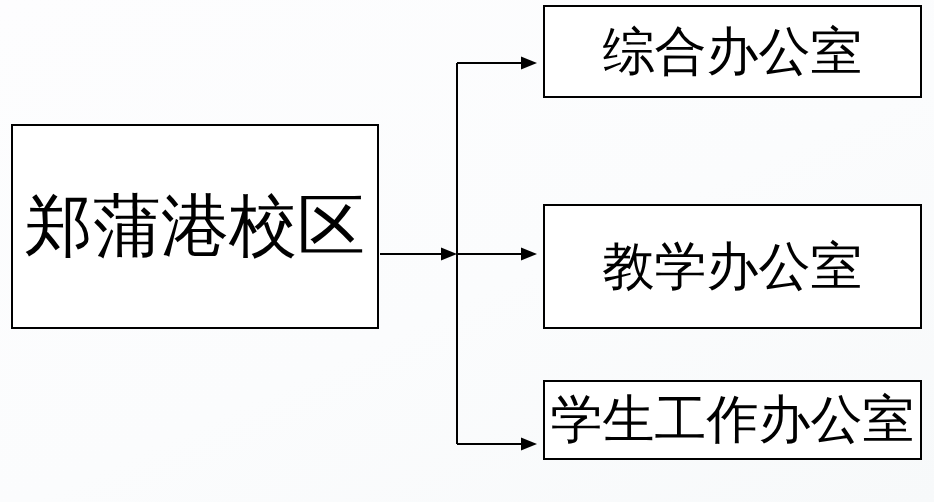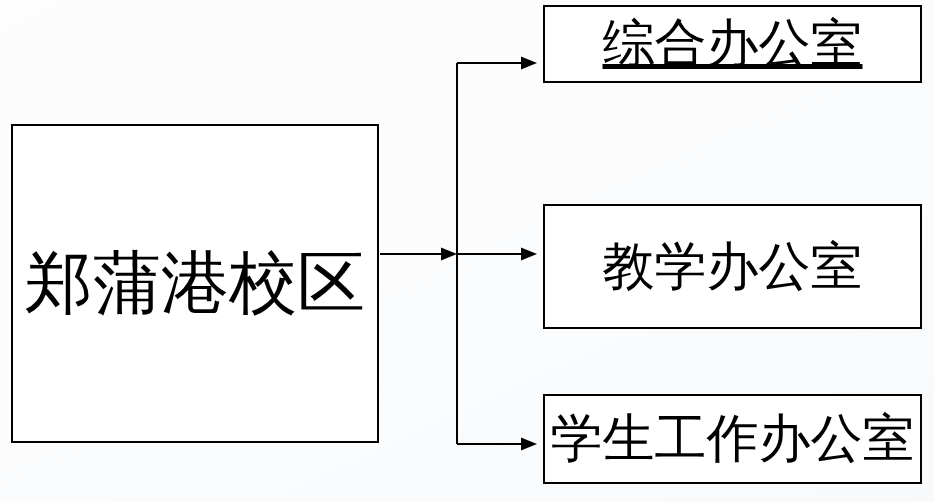--- a/index.html
+++ b/index.html
@@ -42,34 +42,34 @@
     color: var(--text-color);
     display: flex;
     flex-direction: column;
     align-items: center;
     justify-content: center;
     text-align: center;
     white-space: nowrap;
   }
   .node.root {
     left: 11px; top: 124px;
-    width: 368px; height: 319px;
+    width: 368px; height: 205px;
     font-size: 68px;
     line-height: 81px;
     gap: 8px;
   }
   .node.child {
     left: 543px;
     width: 379px;
     font-size: 52px;
     line-height: 1;
   }
-  .node.child-1 { top: 5px;   height: 78px; text-decoration: underline; }
+  .node.child-1 { top: 5px;   height: 93px; }
   .node.child-2 { top: 204px; height: 125px; }
-  .node.child-3 { top: 394px; height: 90px; }
+  .node.child-3 { top: 380px; height: 80px; }
 </style>
 </head>
 <body>
 
 <div class="stage">
 
   <svg class="connectors" viewBox="0 0 934 502" xmlns="http://www.w3.org/2000/svg">
 
     <line x1="380" y1="254" x2="442" y2="254"></line>
     <polygon points="441,247.5 457,254 441,260.5"></polygon>

